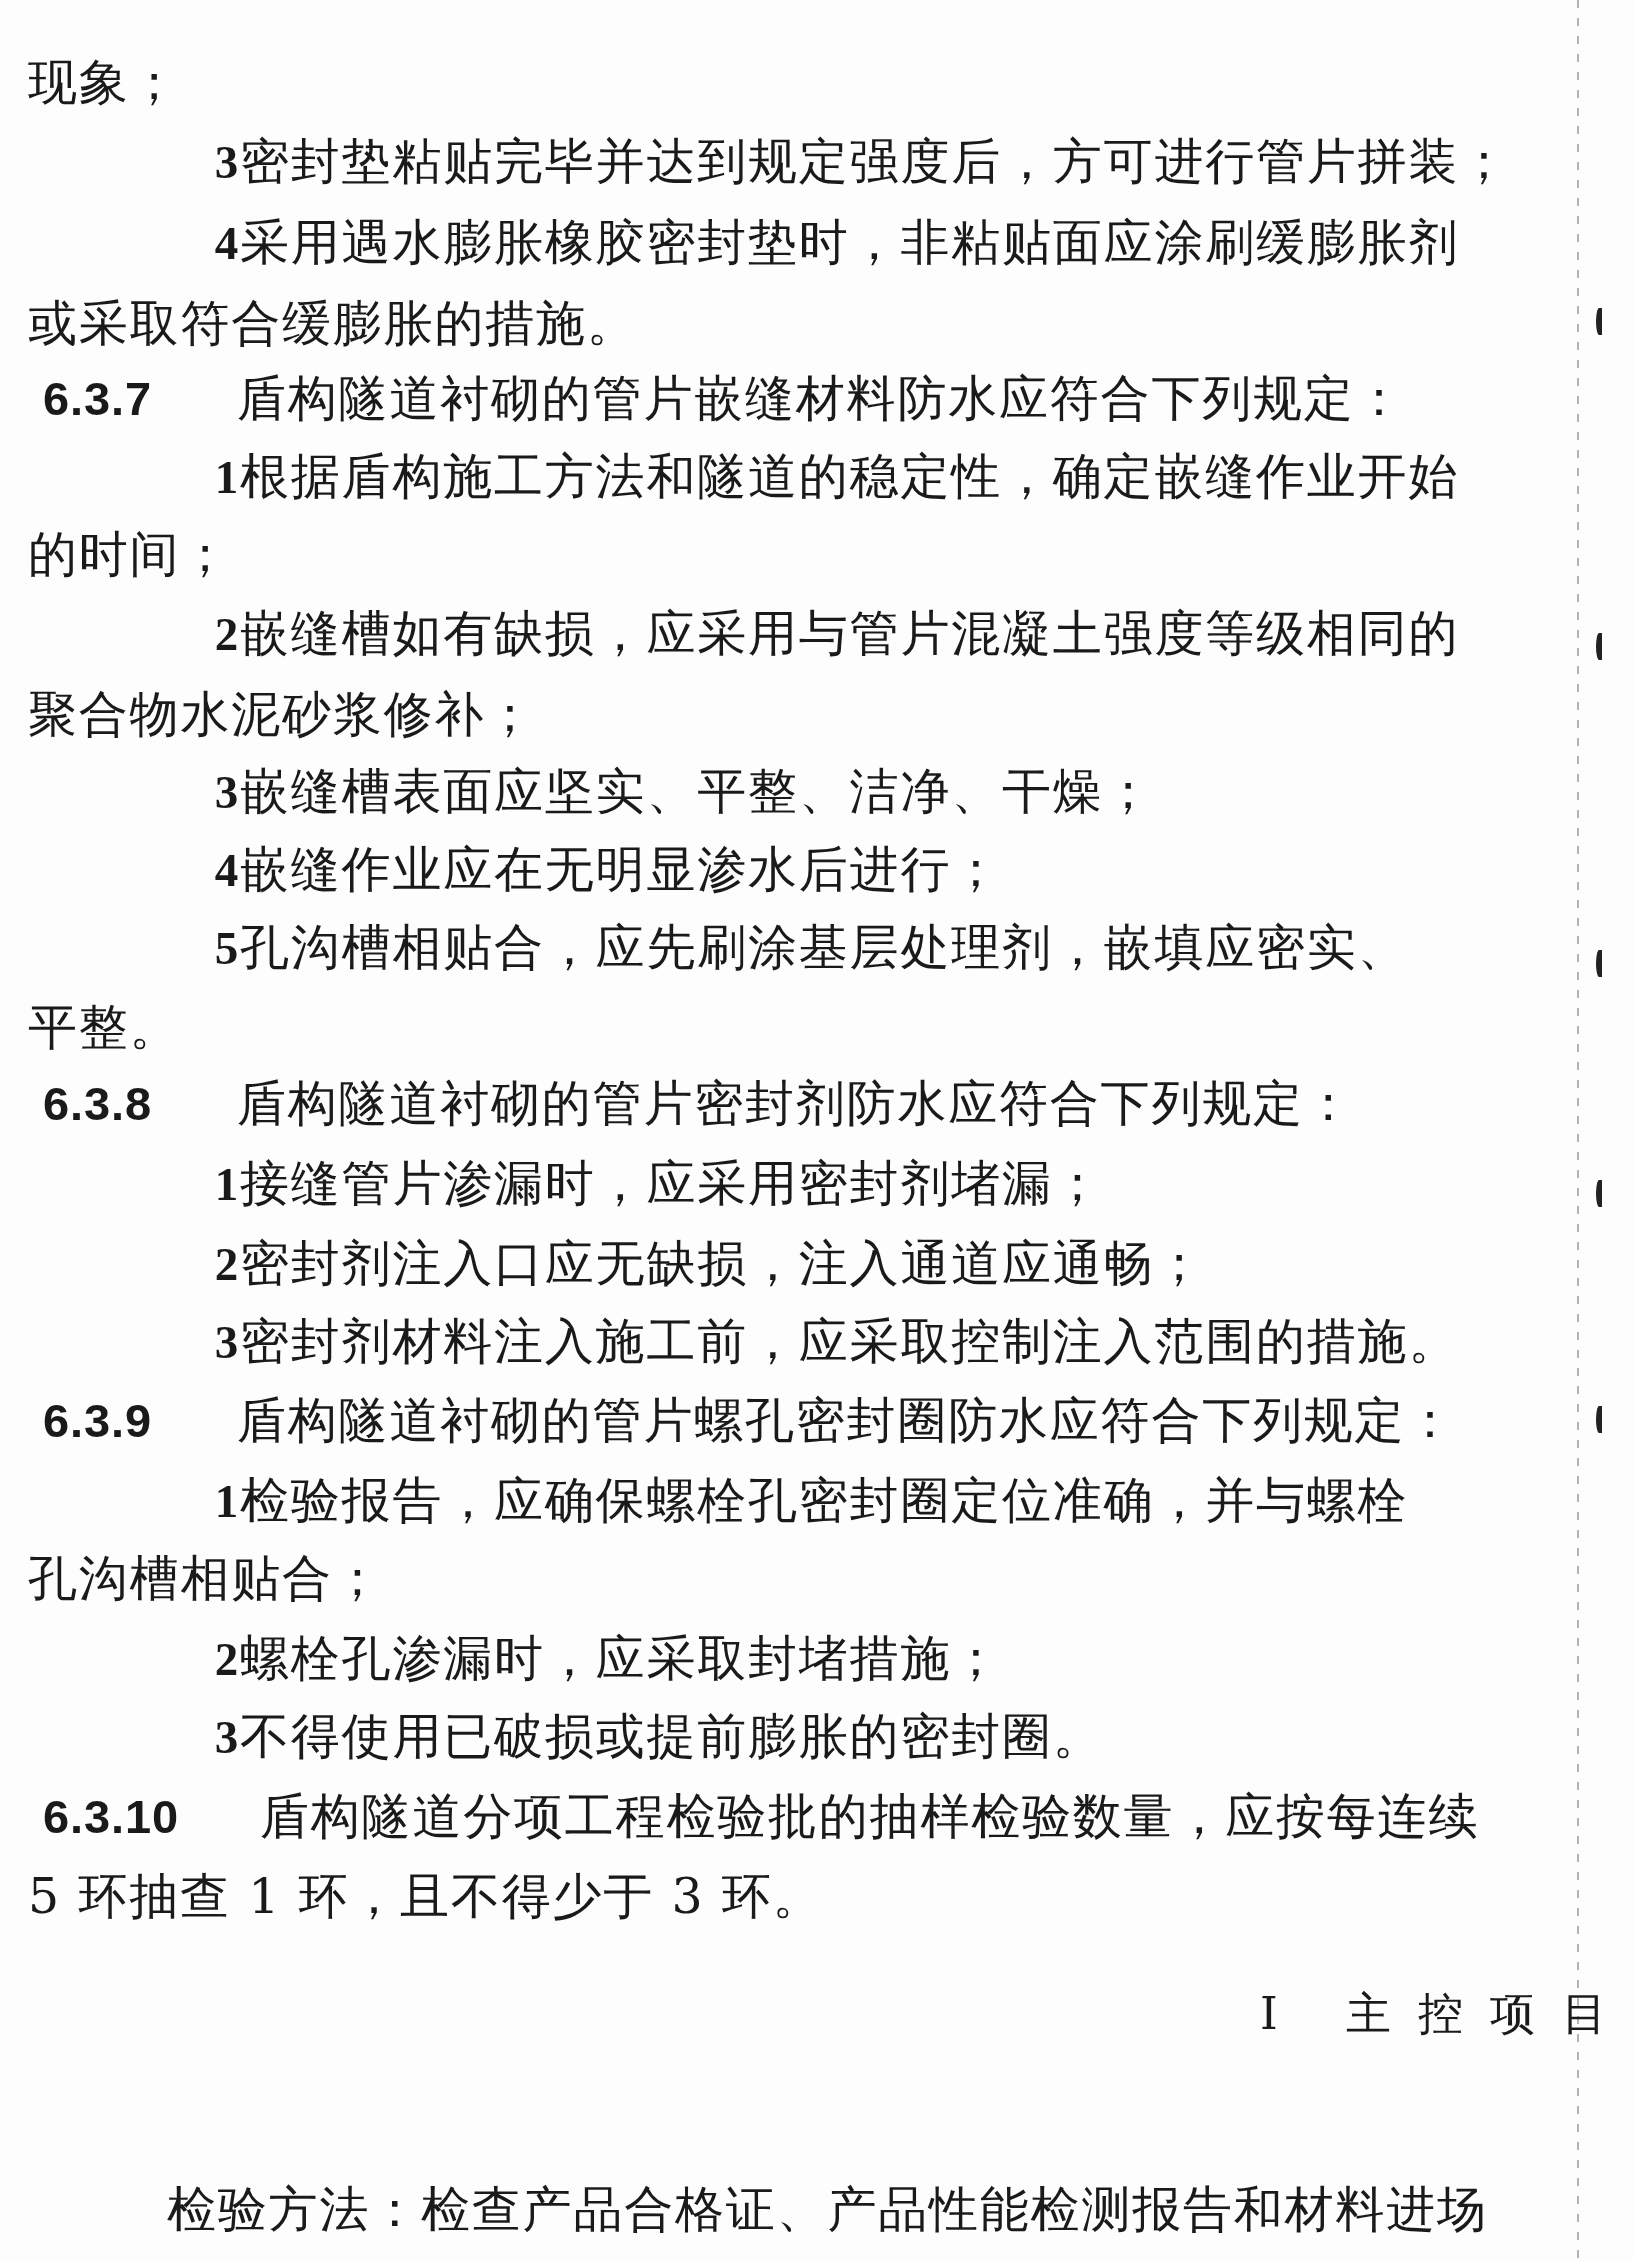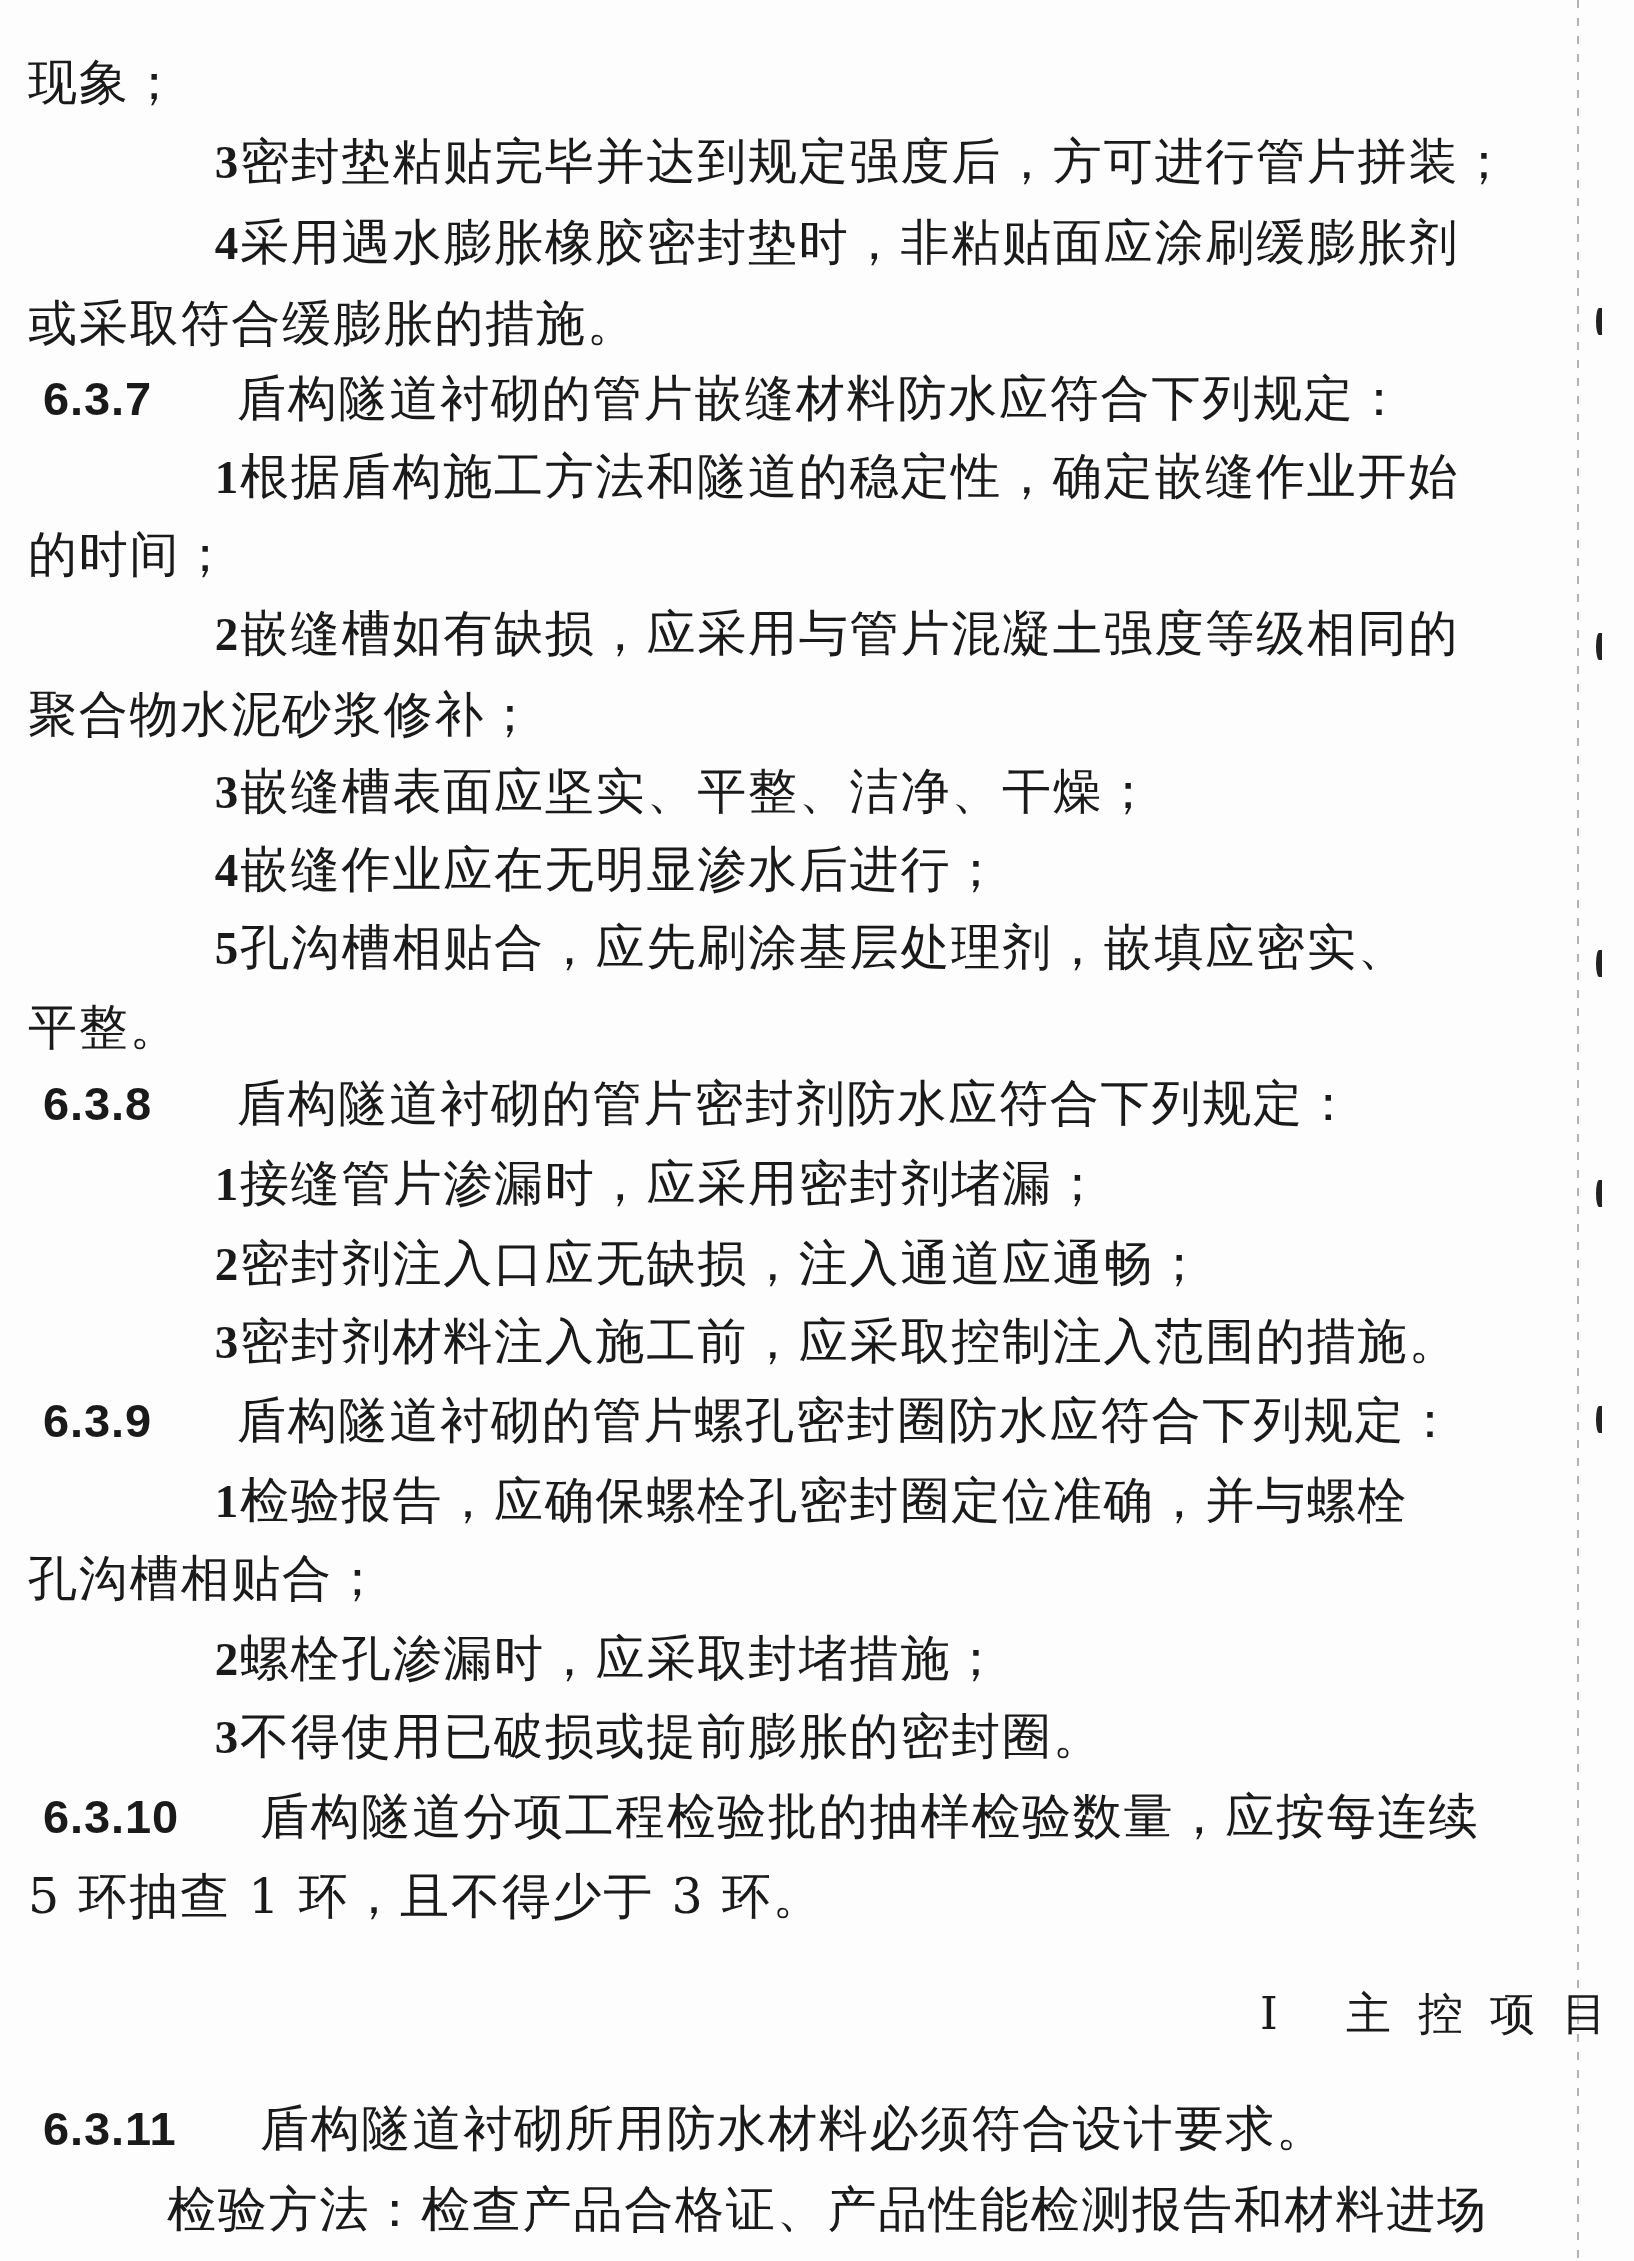--- a/index.html
+++ b/index.html
@@ -77,20 +77,19 @@
   <div class="line item" style="top:1620px"><span class="num">2</span><span>螺栓孔渗漏时，应采取封堵措施；</span></div>
 
   <div class="line item" style="top:1698px"><span class="num">3</span><span>不得使用已破损或提前膨胀的密封圈。</span></div>
 
   <div class="line clause" style="top:1778px"><span class="num wide">6.3.10</span><span>盾构隧道分项工程检验批的抽样检验数量，应按每连续</span></div>
 
   <div class="line cont" style="top:1858px"><span>5 环抽查 1 环，且不得少于 3 环。</span></div>
 
   <div class="line heading" style="top:1975px"><span>Ⅰ 主控项目</span></div>
 
-  <div class="line clause" style="top:2090px"><span class="num wide">6.3.11</span><span>盾构隧道衬砌所用防水材料必须符合设计要求。</span></div>
 
   <div class="line indent" style="top:2171px"><span>检验方法：检查产品合格证、产品性能检测报告和材料进场</span></div>
 
   <div class="line cont" style="top:2249px"><span>检验报告。</span></div>
 
 </div>
 
 
 </body></html>

